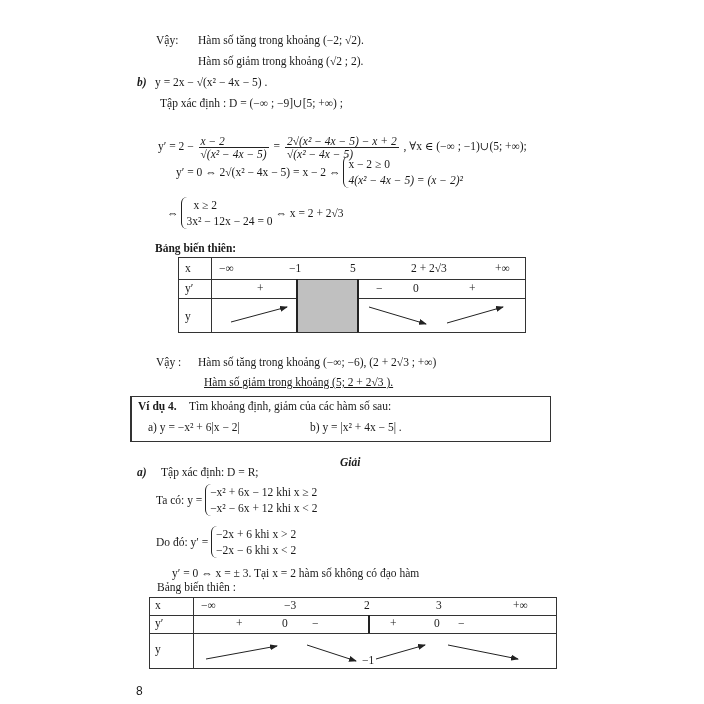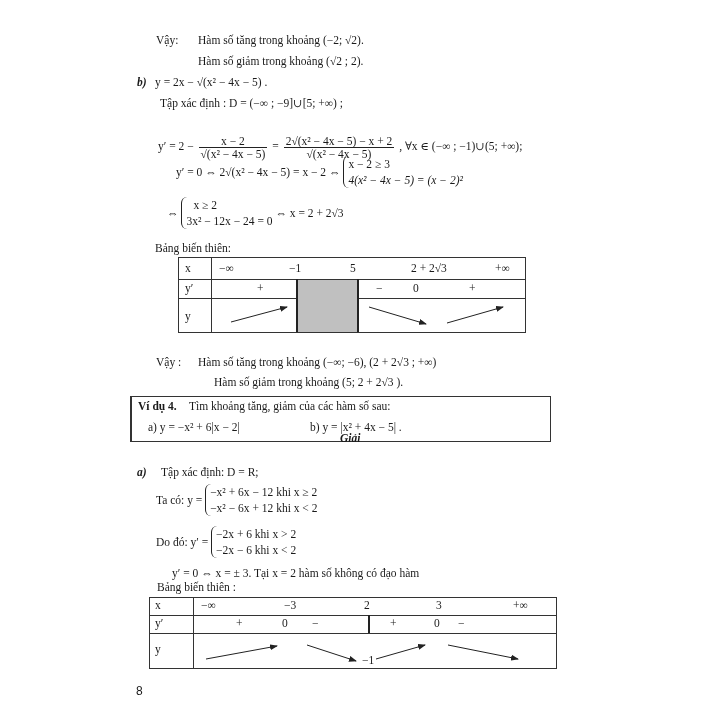--- a/index.html
+++ b/index.html
@@ -1,21 +1,21 @@
 <!DOCTYPE html>
 <html><head>
 <meta charset="utf-8">
 <style>
   html, body { margin:0; padding:0; background:#ffffff; }
   body { width:704px; height:704px; position:relative; overflow:hidden;
          font-family:"Liberation Serif","DejaVu Serif",serif; color:#1a1a1a; font-size:11.5px; }
   .abs { position:absolute; white-space:nowrap; }
   .b { font-weight:bold; }
   .i { font-style:italic; }
-  .frac { display:inline-block; vertical-align:middle; text-align:center; margin:0 2px; }
+  .frac { display:inline-block; vertical-align:middle; text-align:left; margin:0 2px;font-style:italic; }
   .frac .num { display:block; border-bottom:1px solid #222; padding:0 2px; }
   .frac .den { display:block; padding:0 2px; }
   .brace { display:inline-block; vertical-align:middle; border-left:1.2px solid #222;
            border-radius:6px 0 0 6px; padding-left:4px; line-height:16px; }
   .box { position:absolute; border:1.2px solid #333; }
   .shade { position:absolute; background:#c0c0c0; }
   .vline { position:absolute; background:#222; width:2px; }
   svg.arrows { position:absolute; left:0; top:0; }
 </style>
 </head>
@@ -39,35 +39,35 @@
   <span class="frac">
     <span class="num">2√(x² − 4x − 5) − x + 2</span>
     <span class="den">√(x² − 4x − 5)</span>
   </span>
   <span>, ∀x ∈ (−∞ ; −1)∪(5; +∞);</span>
 </div>
 
 <div class="abs" style="left:176px;top:156px;">
   <span style="vertical-align:middle;">y′ = 0 ⇔ 2√(x² − 4x − 5) = x − 2 ⇔</span>
   <span class="brace">
-    <span style="display:block;">x − 2 ≥ 3</span>
+    <span style="display:block;">x − 2 ≥ 0</span>
     <span style="display:block;font-style:italic;">4(x² − 4x − 5) = (x − 2)²</span>
   </span>
 </div>
 
 <div class="abs" style="left:167px;top:197px;">
   <span style="vertical-align:middle;">⇔</span>
   <span class="brace">
     <span style="display:block;margin-left:7px;">x ≥ 2</span>
     <span style="display:block;">3x² − 12x − 24 = 0</span>
   </span>
   <span style="vertical-align:middle;">⇔ x = 2 + 2√3</span>
 </div>
 
-<div class="abs" style="left:155px;top:242px;">Bảng biến thiên:</div>
+<div class="abs" style="left:155px;top:242px;font-weight:bold;">Bảng biến thiên:</div>
 
 <div class="box" style="left:178px;top:257px;width:346px;height:74px;">
   <div style="position:absolute;left:32px;top:0;width:1px;height:74px;background:#333;"></div>
   <div style="position:absolute;left:0;top:21px;width:346px;height:1px;background:#333;"></div>
   <div style="position:absolute;left:0;top:40px;width:346px;height:1px;background:#333;"></div>
   <div class="shade" style="left:118px;top:22px;width:61px;height:52px;"></div>
   <div class="vline" style="left:117px;top:21px;height:53px;"></div>
   <div class="vline" style="left:178px;top:21px;height:53px;width:1.5px;"></div>
 
   <span class="abs" style="left:6px;top:4px;">x</span>
@@ -92,30 +92,30 @@
         </marker>
       </defs>
     <line x1="52" y1="64" x2="108" y2="49" stroke="#222" stroke-width="1" marker-end="url(#ah1)"></line>
     <line x1="190" y1="49" x2="247" y2="66" stroke="#222" stroke-width="1" marker-end="url(#ah1)"></line>
     <line x1="268" y1="65" x2="324" y2="49" stroke="#222" stroke-width="1" marker-end="url(#ah1)"></line>
   </svg>
 </div>
 
 <div class="abs" style="left:156px;top:356px;">Vậy :</div>
 <div class="abs" style="left:198px;top:356px;">Hàm số tăng trong khoảng (−∞; −6), (2 + 2√3 ; +∞)</div>
-<div class="abs" style="left:214px;top:376px;">Hàm số giảm trong khoảng (5; 2 + 2√3 ).</div>
+<div class="abs" style="left:204px;top:376px;text-decoration:underline;">Hàm số giảm trong khoảng (5; 2 + 2√3 ).</div>
 
 <div class="box" style="left:130px;top:396px;width:418px;height:44px;border-left-width:2px;">
   <span class="abs b" style="left:6px;top:3px;">Ví dụ 4.</span>
-  <span class="abs" style="left:57px;top:3px;">Tìm khoảng tăng, giảm của các hàm số sau:</span>
+  <span class="abs" style="left:57px;top:3px;">Tìm khoảng định, giảm của các hàm số sau:</span>
   <span class="abs" style="left:16px;top:24px;">a) y = −x² + 6|x − 2|</span>
   <span class="abs" style="left:178px;top:24px;">b) y = |x² + 4x − 5| .</span>
 </div>
 
-<div class="abs b i" style="left:340px;top:432px;">Giải</div>
+<div class="abs b i" style="left:340px;top:456px;">Giải</div>
 <div class="abs b i" style="left:137px;top:466px;">a)</div>
 <div class="abs" style="left:161px;top:466px;">Tập xác định: D = R;</div>
 
 <div class="abs" style="left:156px;top:484px;">
   <span style="vertical-align:middle;">Ta có: y =</span>
   <span class="brace">
     <span style="display:block;">−x² + 6x − 12  khi x ≥ 2</span>
     <span style="display:block;">−x² − 6x + 12  khi x &lt; 2</span>
   </span>
 </div>

